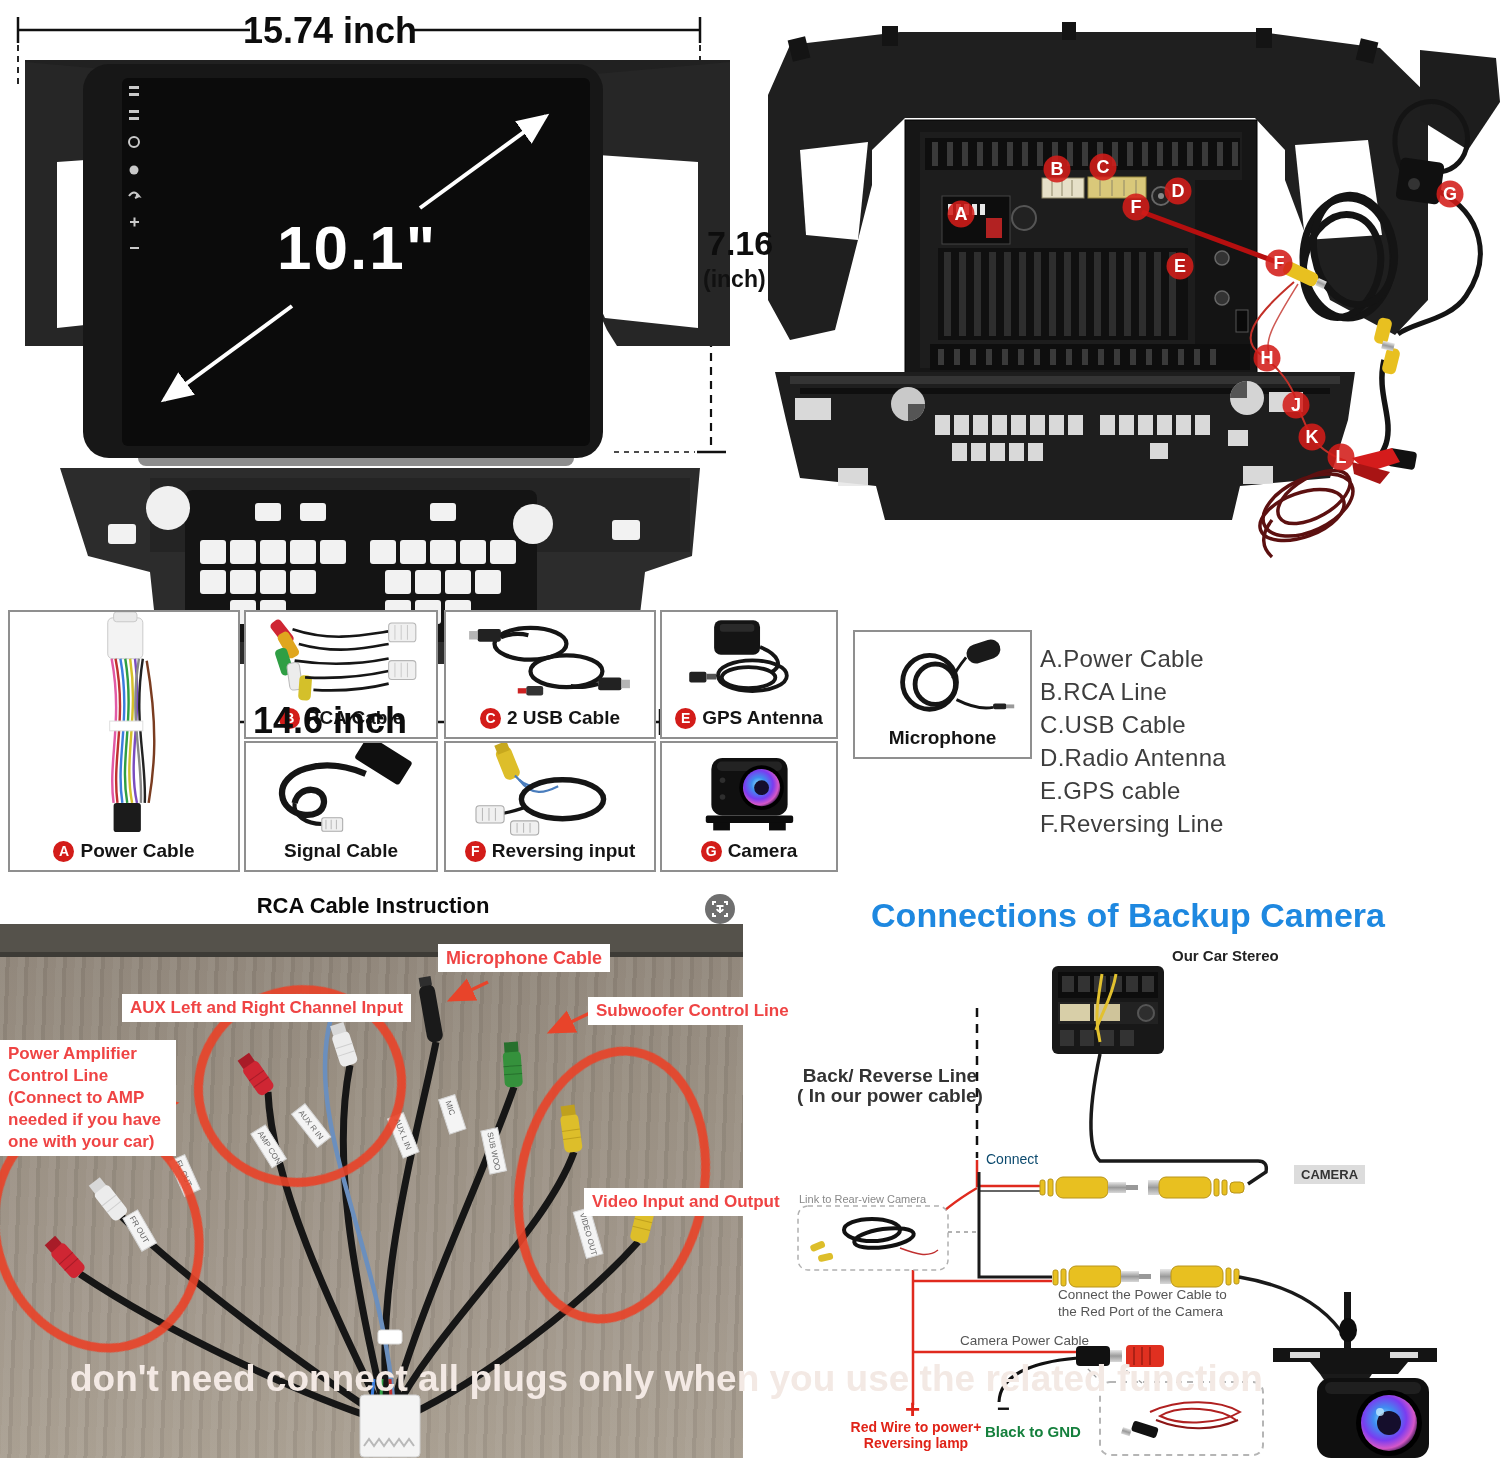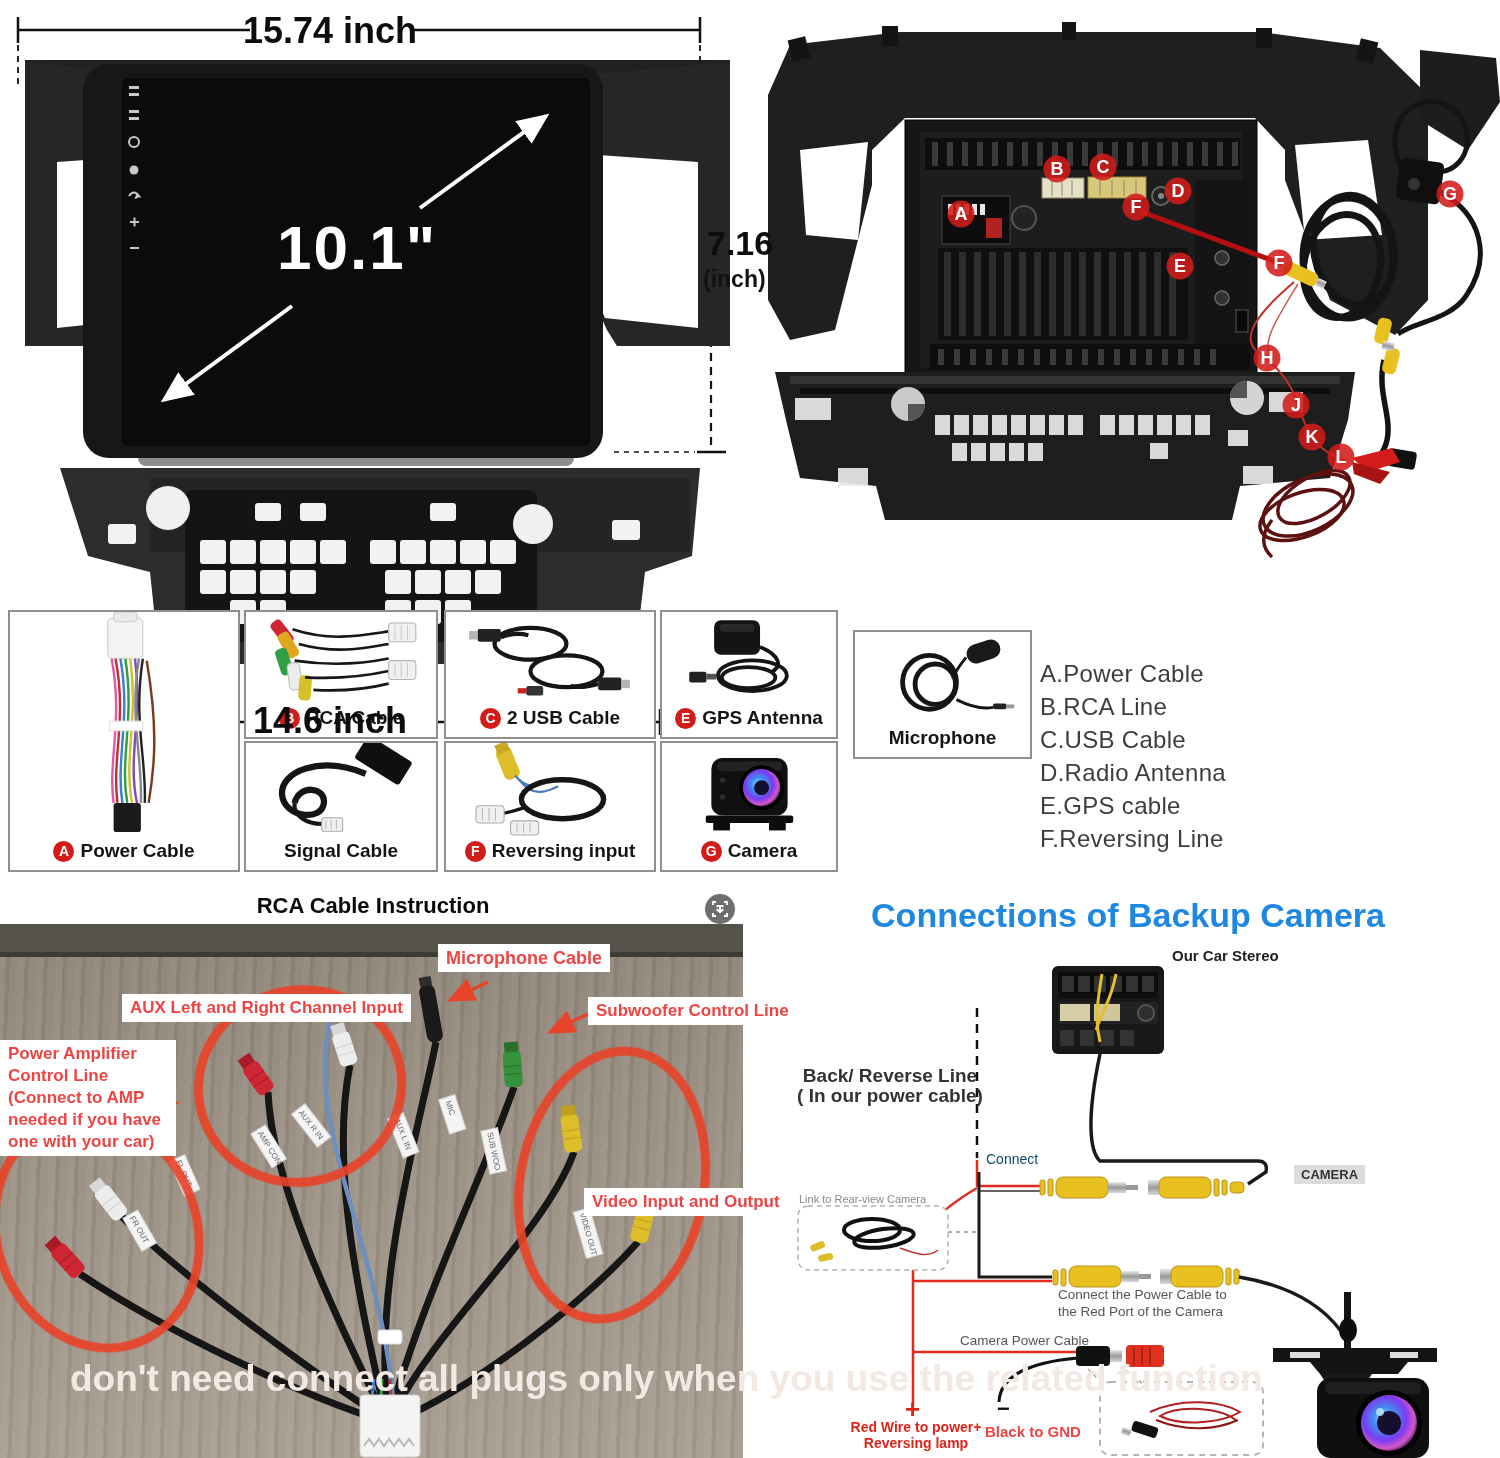--- a/index.html
+++ b/index.html
@@ -13,21 +13,21 @@
       background:rgba(211,28,25,.88);color:#fff;font-weight:700;font-size:18px;
       display:flex;align-items:center;justify-content:center;transform:translate(-50%,-50%);}
   .cell{position:absolute;z-index:4;background:#fff;border:2px solid #8f8f8f;
         display:flex;flex-direction:column;align-items:center;justify-content:flex-end;}
   .cell svg{flex:1 1 auto;width:88%;min-height:0;}
   .cell-label{display:flex;align-items:center;justify-content:center;gap:6px;
               font-weight:700;font-size:19px;color:#141414;padding:4px 2px 8px;}
   .badge{width:21px;height:21px;border-radius:50%;background:#d31c19;color:#fff;
          font-size:14px;font-weight:700;display:flex;align-items:center;justify-content:center;flex:0 0 auto;}
   .badge:empty{display:none;}
-  .legend-item{position:absolute;z-index:5;font-size:24px;color:#3d3d3d;letter-spacing:.3px;margin-top:15px;}
+  .legend-item{position:absolute;z-index:5;font-size:24px;color:#3d3d3d;letter-spacing:.3px;}
   #camera-link-box{position:absolute;z-index:5;left:1230px;top:638px;width:262px;height:198px;
                    border:2px dashed #cf4a3a;background:#fff;padding:6px 8px 6px 18px;box-sizing:border-box;}
   #camera-link-title{font-size:26px;font-weight:700;color:#e02d22;margin:2px 0 6px;}
   #camera-link-body{font-size:20px;line-height:26px;color:#3a3a3a;white-space:pre-line;}
   #photo{position:absolute;z-index:3;left:0;top:924px;width:743px;height:534px;overflow:hidden;
          background:
            repeating-linear-gradient(92deg, rgba(255,255,255,.06) 0 7px, rgba(0,0,0,.05) 7px 11px, rgba(255,255,255,.02) 11px 19px),
            linear-gradient(180deg,#8e8478 0%,#978d80 30%,#a0968a 70%,#a89e90 100%);}
   .pbox{position:absolute;z-index:6;background:#fff;color:#ef4444;font-weight:700;font-size:17px;
         padding:3px 8px;line-height:22px;}
@@ -819,15 +819,15 @@
   <div class="txt bc-small" style="left:986px;top:1151px;">Connect</div>
   <div class="txt" style="left:1294px;top:1165px;background:#dcdcdc;padding:2px 7px;font-size:13px;font-weight:700;color:#333;">CAMERA</div>
   <div class="txt" style="left:799px;top:1193px;font-size:11px;color:#888;">Link to Rear-view Camera</div>
   <div class="txt" style="left:1058px;top:1287px;font-size:13.5px;color:#555;line-height:16.5px;">Connect the Power Cable to
 the Red Port of the Camera</div>
   <div class="txt" style="left:960px;top:1333px;font-size:13.5px;color:#555;">Camera Power Cable</div>
   <div class="txt" style="left:905px;top:1394px;font-size:26px;font-weight:700;color:#e02318;">+</div>
   <div class="txt" style="left:916px;top:1419px;transform:translateX(-50%);text-align:center;font-size:14px;font-weight:700;color:#e02318;line-height:16px;">Red Wire to power+
 Reversing lamp</div>
   <div class="txt" style="left:997px;top:1396px;font-size:22px;font-weight:700;color:#111;">−</div>
-  <div class="txt" style="left:985px;top:1423px;font-size:15px;font-weight:700;color:#ef4444;">Black to GND</div>
+  <div class="txt" style="left:985px;top:1423px;font-size:15px;font-weight:700;color:#15803d;">Black to GND</div>
 
 </div>
 
 </body></html>

